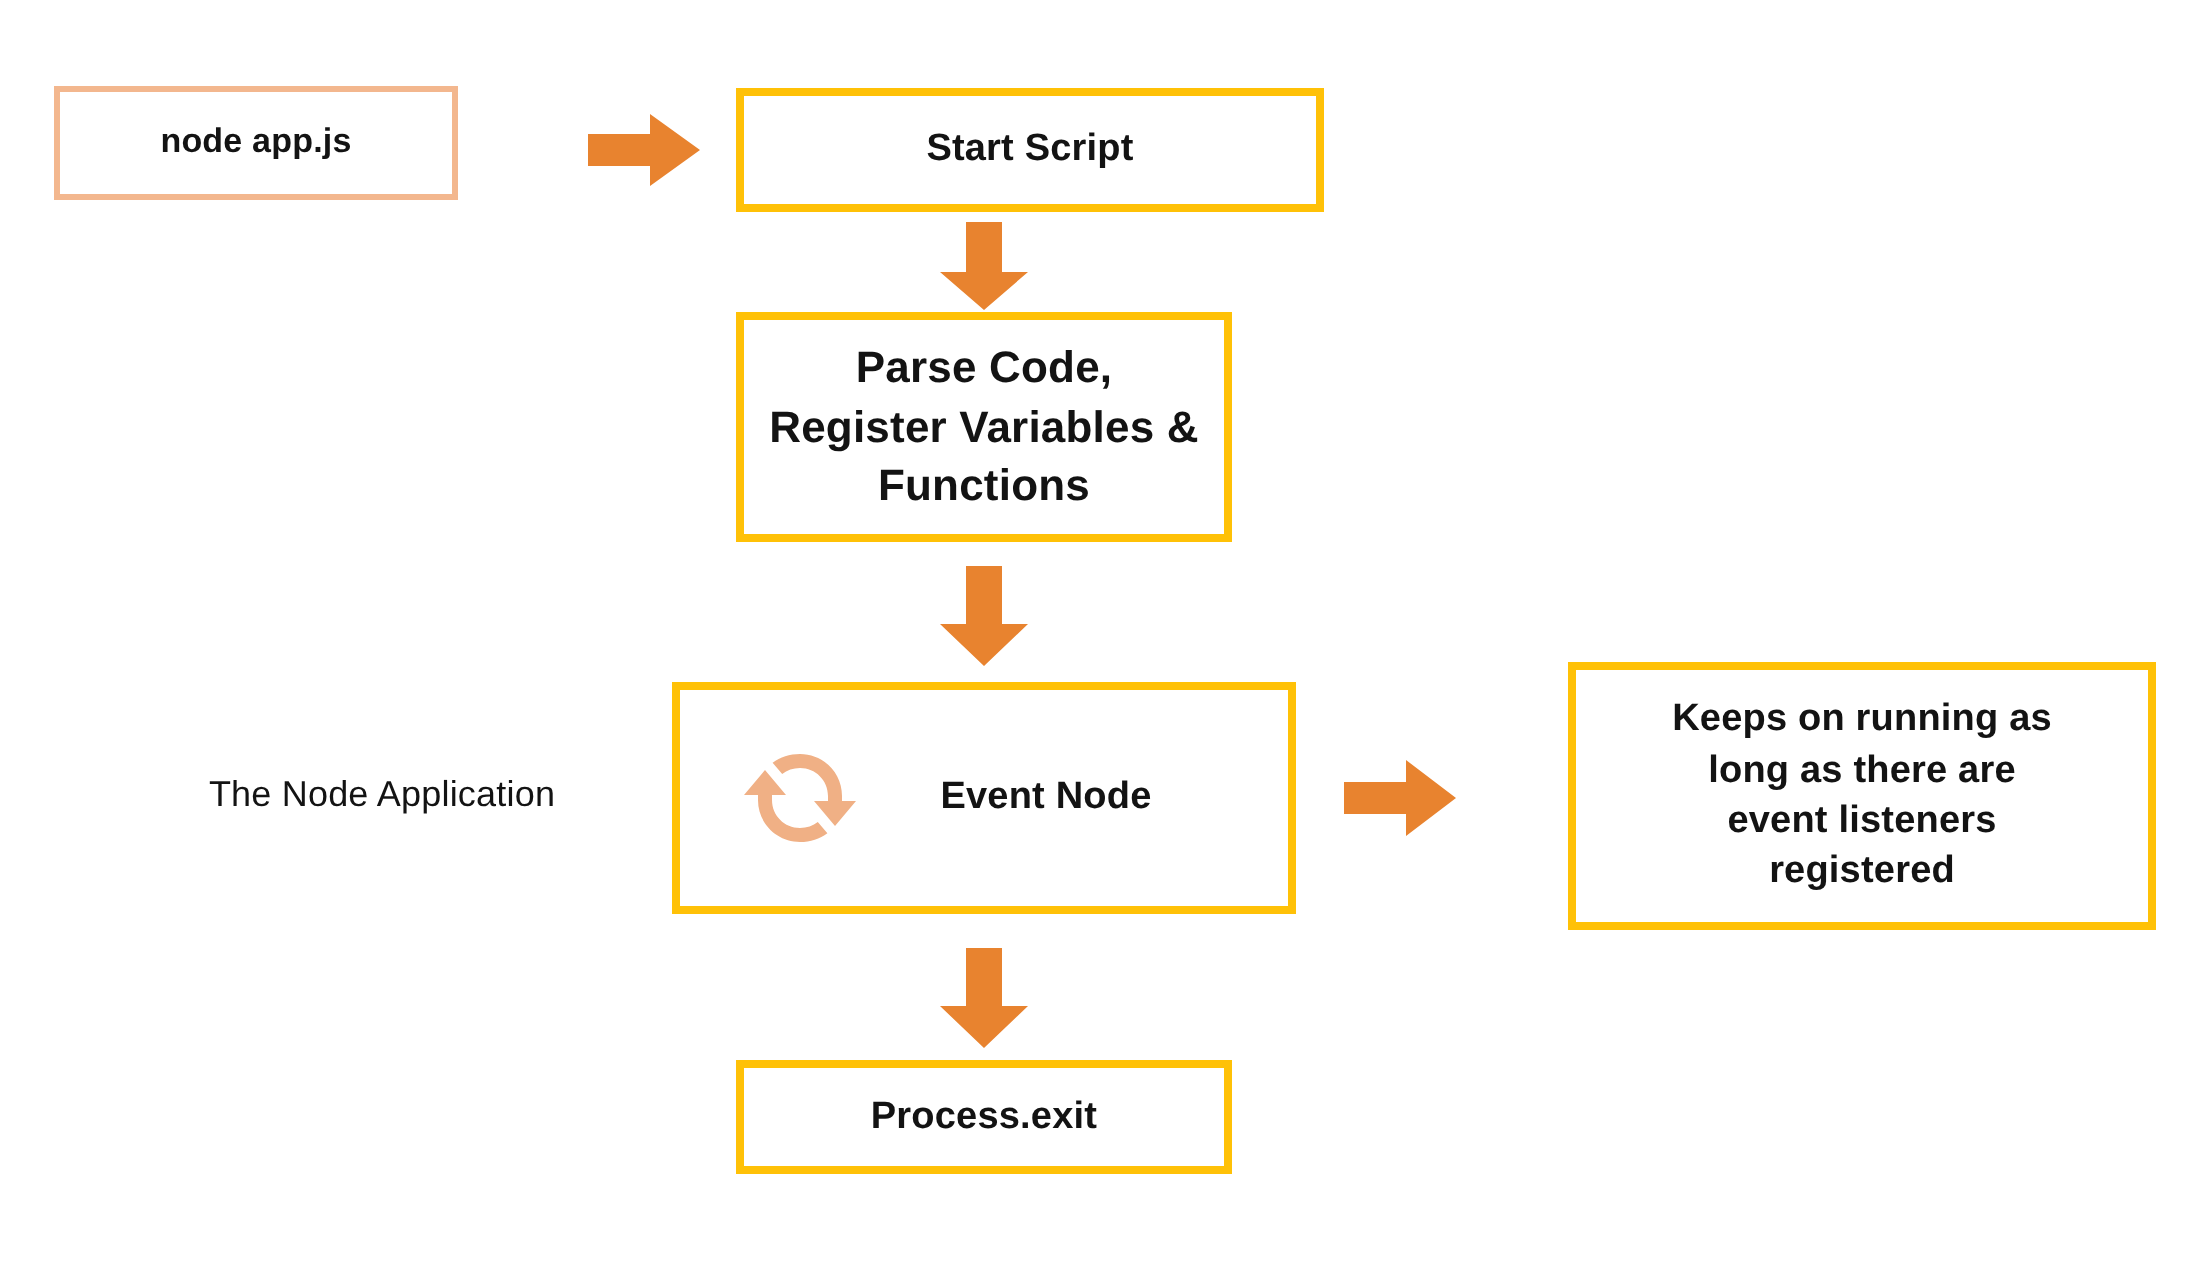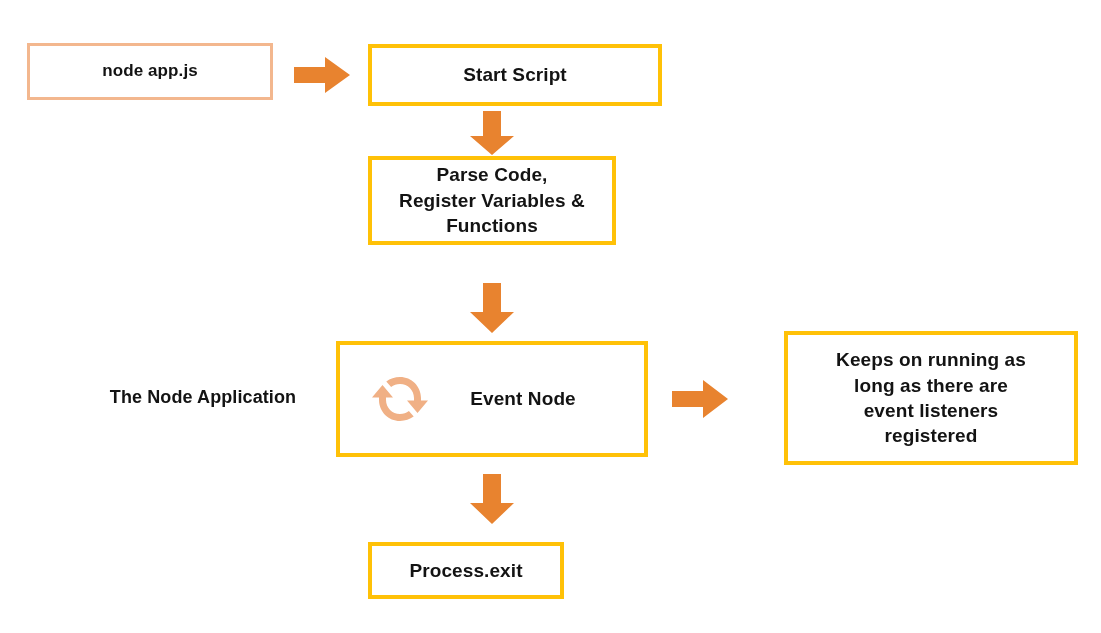--- a/index.html
+++ b/index.html
@@ -36,44 +36,43 @@
     color: #131313;
   }
   .box-amber { border: 4px solid #FFC107; }
   .box-salmon { border: 3px solid #F3B territory; }
   .box-salmon { border: 3px solid #F3B78E; }
 
   .box-text { white-space: pre-line; display: block; }
 
   
   #box-command {
-    left: 27px; top: 43px; width: 246px; height: 57px;
+    left: 27px; top: 43px; width: 202px; height: 57px;
     font-size: 17px;
   }
   #box-start {
     left: 368px; top: 44px; width: 294px; height: 62px;
     font-size: 19px;
   }
   #box-parse {
-    left: 368px; top: 156px; width: 248px; height: 89px;
-    font-size: 19px;
+    left: 368px; top: 156px; width: 248px; height: 115px;
+    font-size: 22px;
   }
   #box-eventloop {
     left: 336px; top: 341px; width: 312px; height: 116px;
     font-size: 19px;
     justify-content: flex-start;
   }
   #box-listeners {
     left: 784px; top: 331px; width: 294px; height: 134px;
     font-size: 19px;
   }
   #box-exit {
-    left: 368px; top: 530px; width: 196px; height: 57px;
+    left: 368px; top: 530px; width: 248px; height: 57px;
     font-size: 19px;
-    margin-top: 12px;
   }
 
   
   .el-inner {
     display: flex;
     align-items: center;
     width: 100%;
     height: 100%;
   }
   .el-icon {
@@ -86,25 +85,25 @@
     flex: 1 1 auto;
     text-align: center;
     padding-right: 26px;
     font-size: 19px;
     font-weight: 700;
   }
 
   
   #label-node-app {
     position: absolute;
-    left: 88px; top: 387px;
+    left: 76px; top: 387px;
     width: 230px;
     text-align: center;
     font-size: 18px;
-    font-weight: 700;
+    font-weight: 400;
     color: #131313;
     letter-spacing: 0.1px;
   }
 
   
   .arrow {
     position: absolute;
     display: block;
   }
   #arrow-cmd-start   { left: 294px; top: 57px;  width: 56px; height: 36px; }

